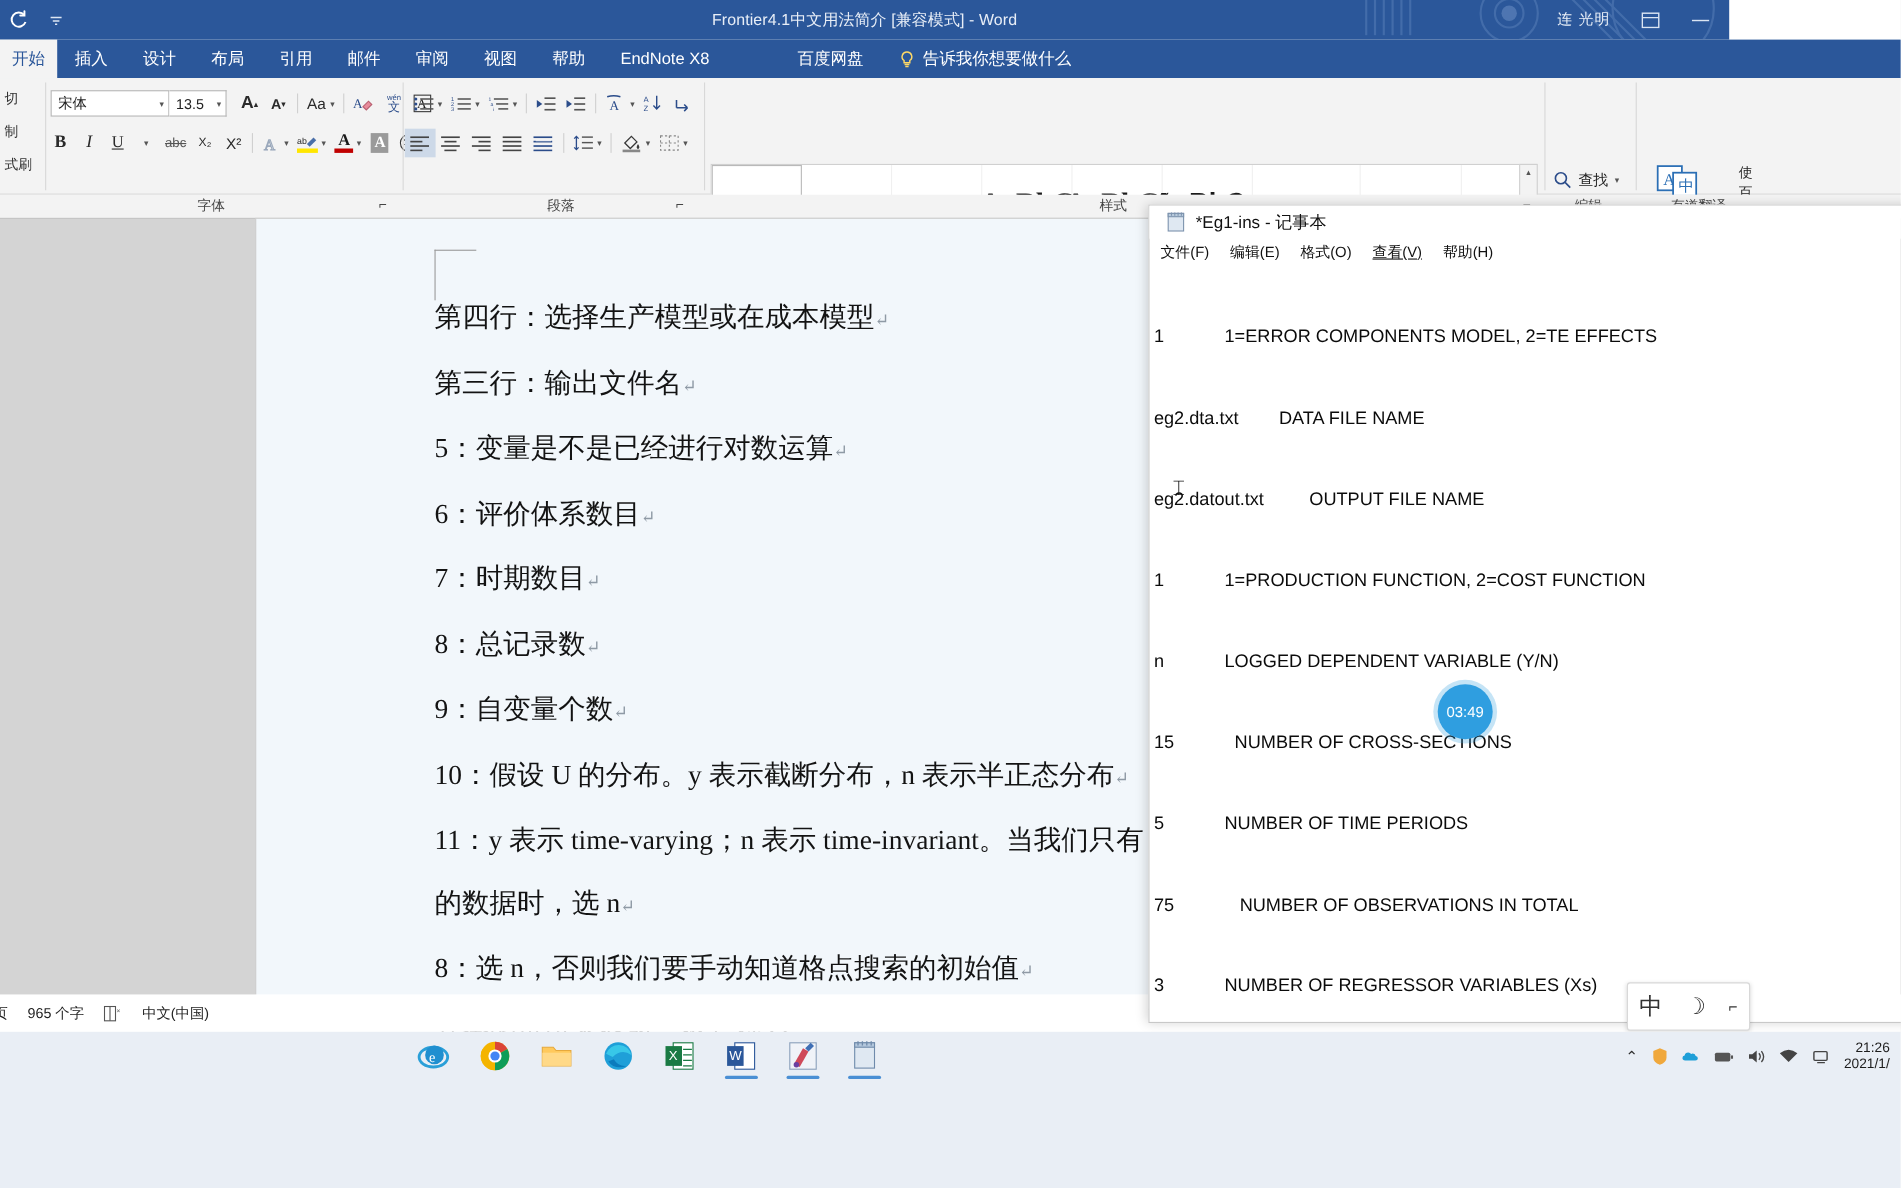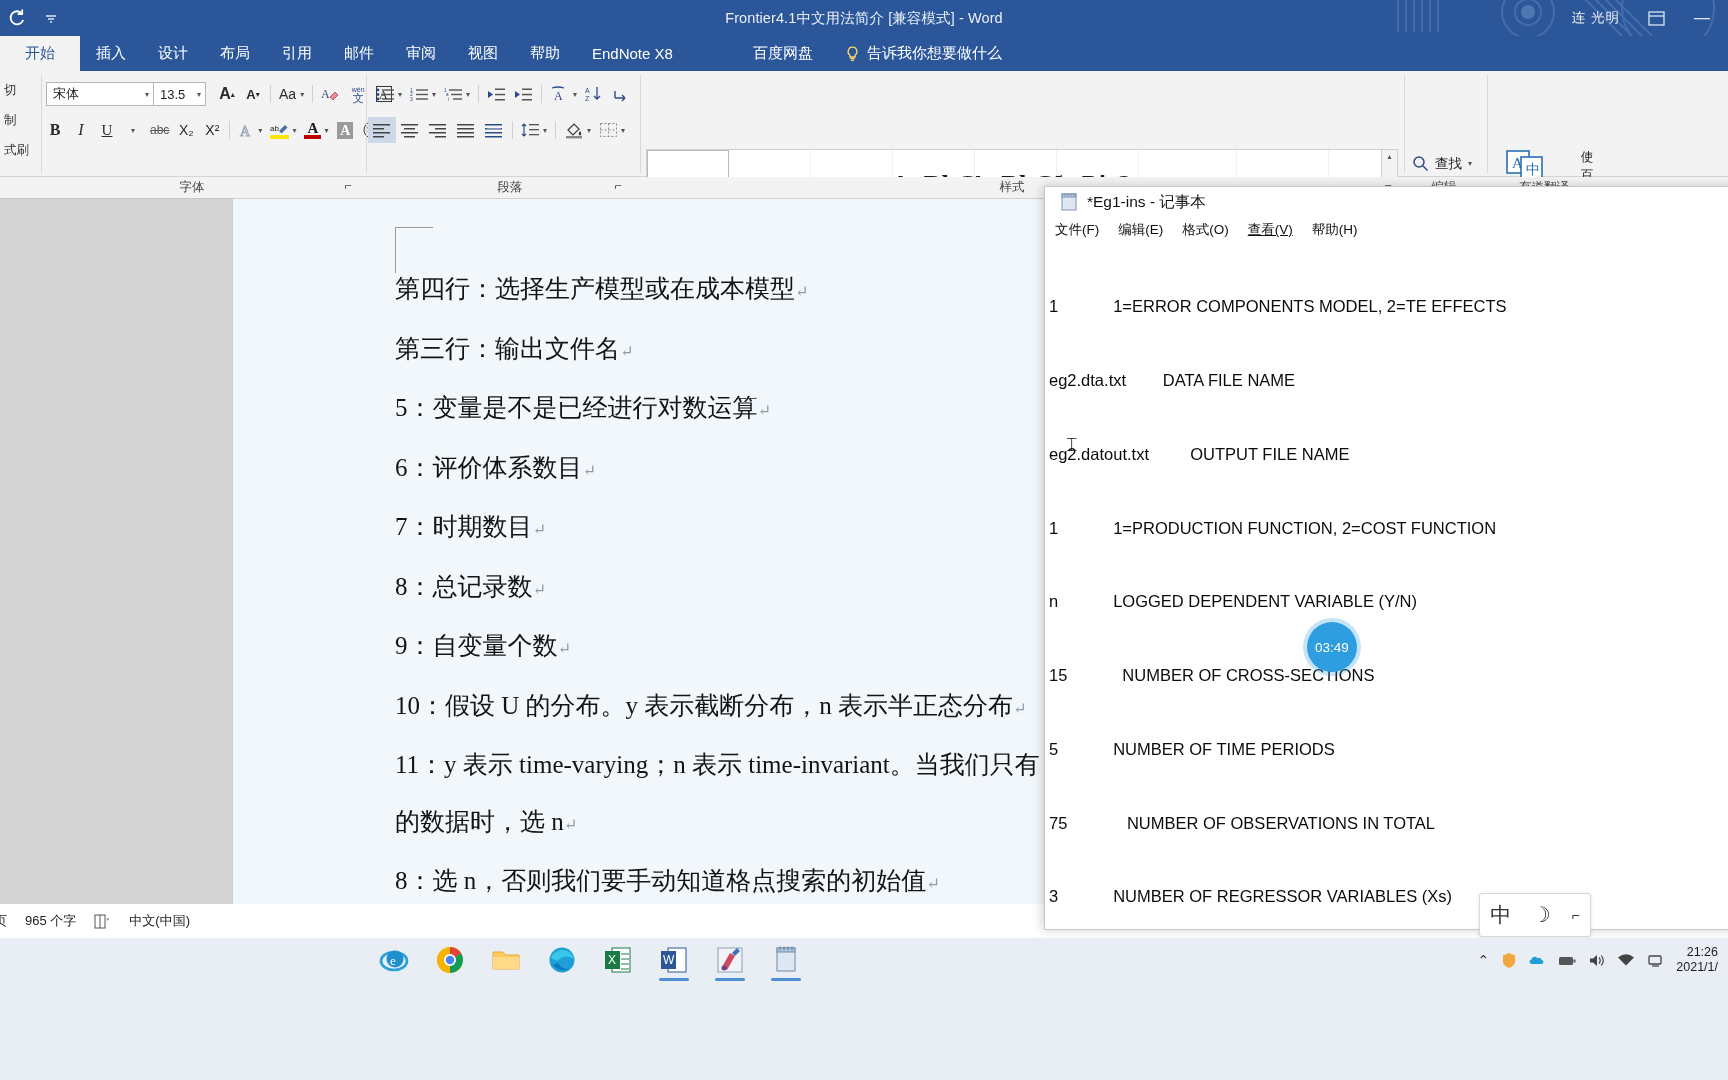--- a/index.html
+++ b/index.html
@@ -6,21 +6,21 @@
   html, body {
     width: 1728px; height: 1080px;
     overflow: hidden;
     font-family: "Liberation Sans", "DejaVu Sans", sans-serif;
     background: #ffffff;
   }
   #root { position: relative; width: 1728px; height: 1080px; }
 
   
   .titlebar {
-    position: absolute; left: 0; top: 0; width: 1728px; height: 36px;
+    position: absolute; left: 0; top: 0; width: 1572px; height: 36px;
     background: #2b579a;
     overflow: hidden;
   }
   .title-deco {
     position: absolute; right: 0; top: -18px; width: 360px; height: 72px;
     opacity: .35;
   }
   .qat { position: absolute; left: 0; top: 0; height: 36px; display: flex; align-items: center; }
   .qat-btn {
     width: 34px; height: 30px; display: flex; align-items: center; justify-content: center;
@@ -263,21 +263,21 @@
       </div>
       <div class="tb-ico">
         <svg width="16" height="3" viewBox="0 0 16 3">
             <rect y="1" width="16" height="1.3" fill="#dbe5f3"></rect>
           </svg>
       </div>
     </div>
   </div>
 
   <div class="tabs">
-    <div class="tab active" style="padding:0 25px;margin-top:19px;">
+    <div class="tab active" style="padding:0 11px;margin-top:19px;">
       <span>开始</span>
     </div>
     <div class="tab">
         <span>插入</span>
       </div>
     <div class="tab">
         <span>设计</span>
       </div>
     <div class="tab">
         <span>布局</span>
@@ -376,21 +376,21 @@
       <div class="ibtn">
           <u style="font-size:15px;font-family:'Liberation Serif',serif;">U</u>
         </div>
       <div class="ibtn">
           <span class="caret">▾</span>
         </div>
       <div class="ibtn">
           <s style="font-size:12px;color:#555;">abc</s>
         </div>
       <div class="ibtn">
-          <span style="font-size:14px;">X₂</span>
+          <span style="font-size:11px;">X₂</span>
         </div>
       <div class="ibtn">
           <span style="font-size:14px;">X²</span>
         </div>
       <div class="vsep"></div>
       <div class="ibtn">
         <svg width="18" height="17" viewBox="0 0 18 17">
             <text x="2" y="14" font-size="14" fill="none" stroke="#9aa8bb" font-family="Liberation Serif, serif">A</text>
           </svg>
         <span class="caret" style="margin-left:2px;">▾</span>

